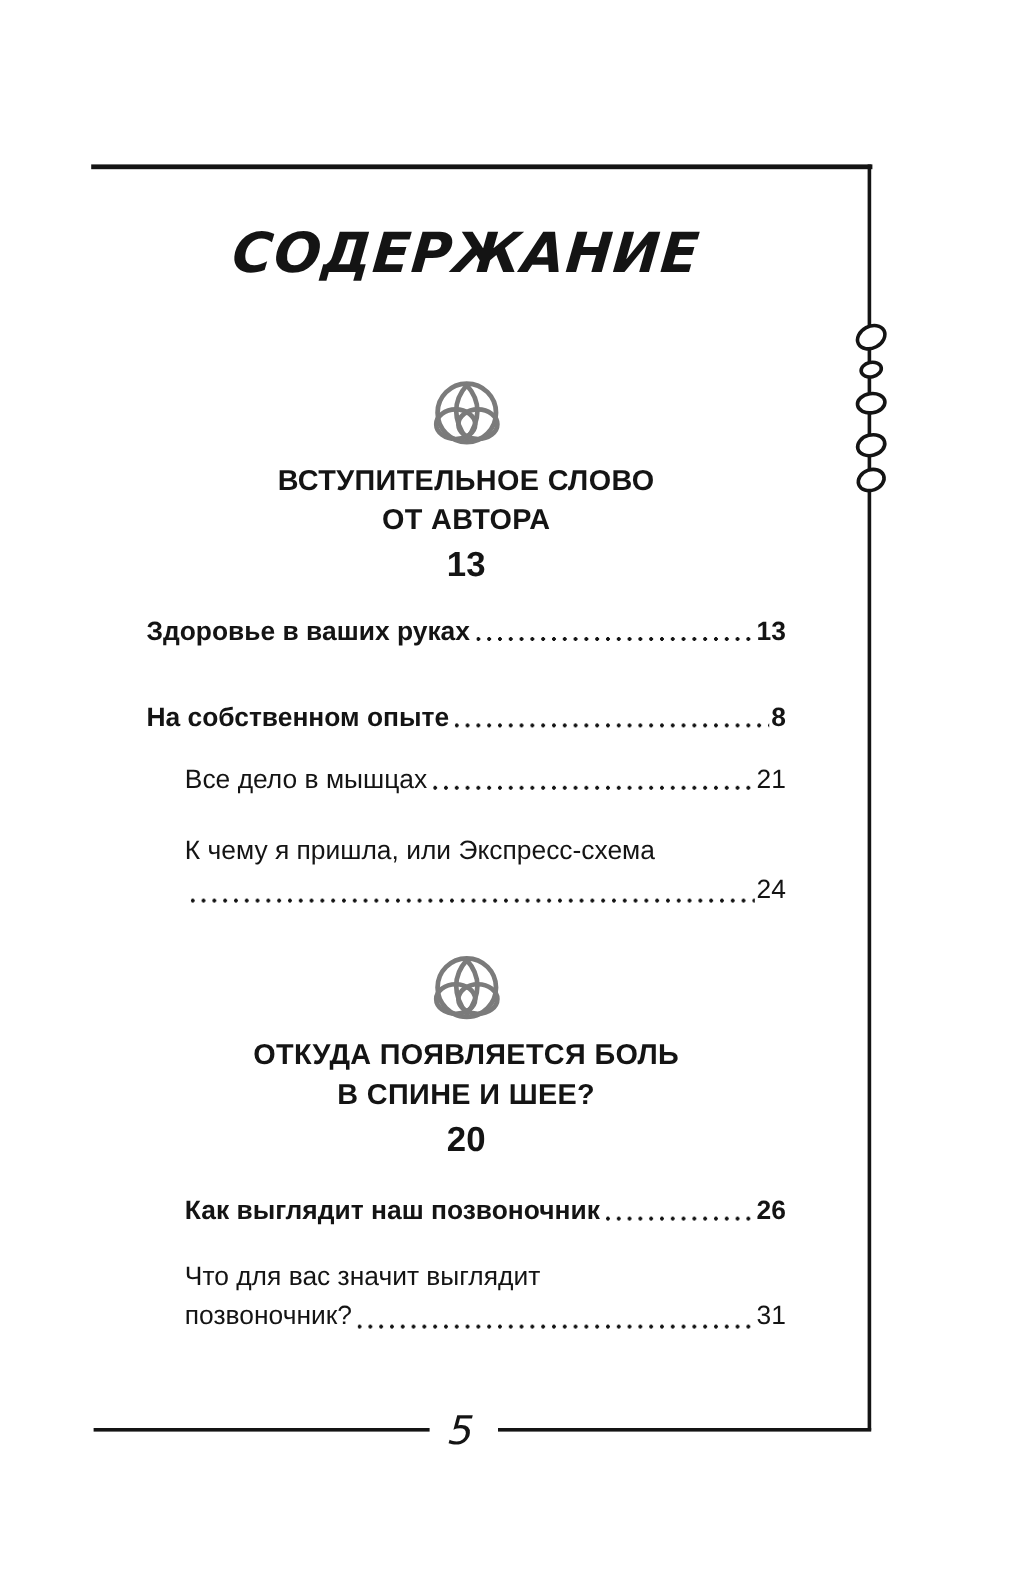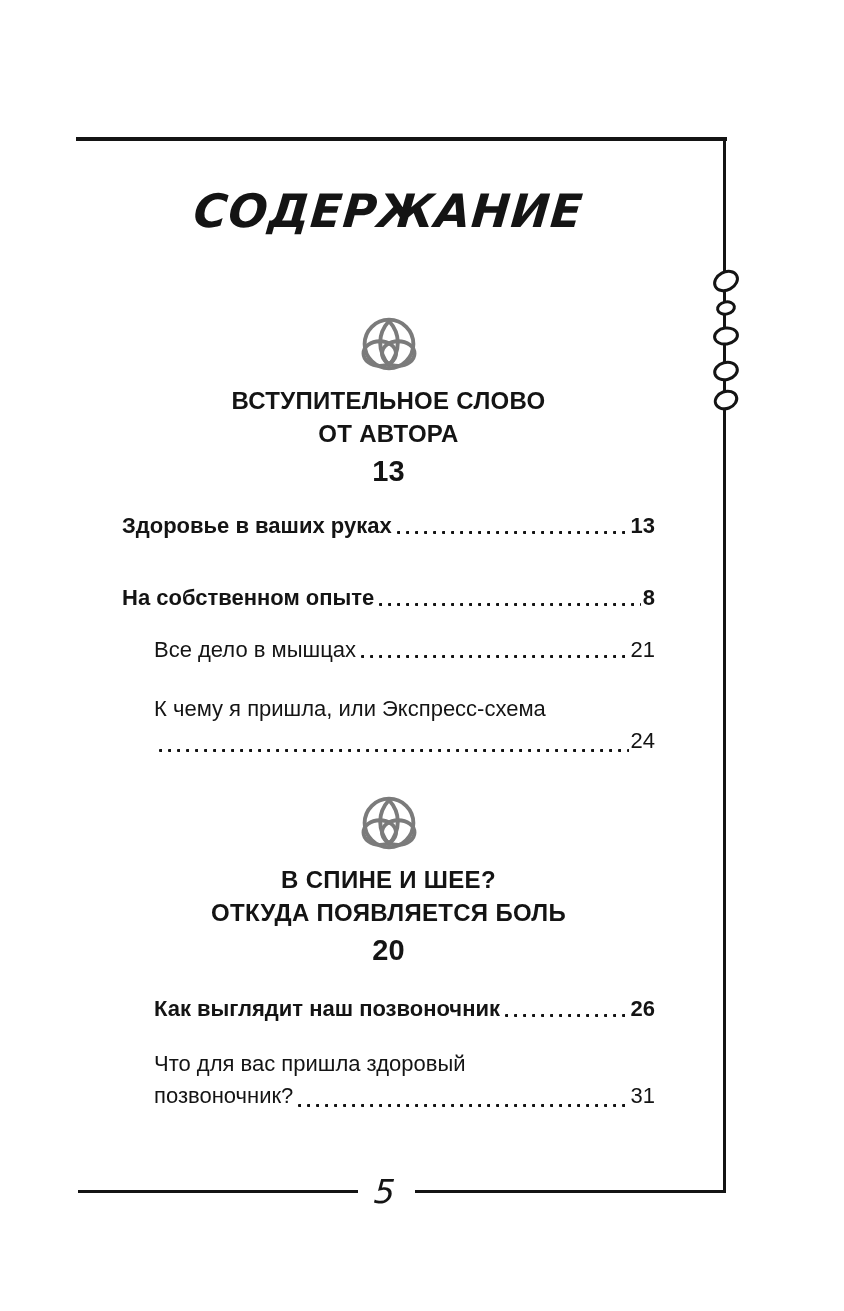--- a/index.html
+++ b/index.html
@@ -179,33 +179,33 @@
   <svg class="section-logo" width="56" height="56" viewBox="0 0 100 100">
     <g fill="none" stroke="#7b7b7b" stroke-width="7">
       <circle cx="50" cy="50" r="43.5"></circle>
       <path d="M50 9 C 29 32, 29 62, 50 89 C 71 62, 71 32, 50 9 Z"></path>
       <ellipse cx="33.5" cy="67" rx="29" ry="22"></ellipse>
       <ellipse cx="66.5" cy="67" rx="29" ry="22"></ellipse>
     </g>
   </svg>
 </div>
           <div class="sec-heading">
+            <div>ОТКУДА ПОЯВЛЯЕТСЯ БОЛЬ</div>
             <div>В СПИНЕ И ШЕЕ?</div>
-            <div>ОТКУДА ПОЯВЛЯЕТСЯ БОЛЬ</div>
           </div>
           <div class="sec-page">20</div>
           <div class="entry lv-0 w-bold" style="margin-top: 28px; margin-left: 32px;">
             <div class="entry-row">
               <span class="entry-text">Как выглядит наш позвоночник</span>
               <span class="leader"></span>
               <span class="entry-page">26</span>
             </div>
           </div>
           <div class="entry lv-1 w-regular multiline" style="margin-top: 26px;">
-            <div class="entry-pre">Что для вас пришла здоровый</div>
+            <div class="entry-pre">Что для вас значит выглядит</div>
             <div class="entry-row">
               <span class="entry-text">позвоночник?</span>
               <span class="leader"></span>
               <span class="entry-page">31</span>
             </div>
           </div>
         </div>
       </div>
   </div>
 

